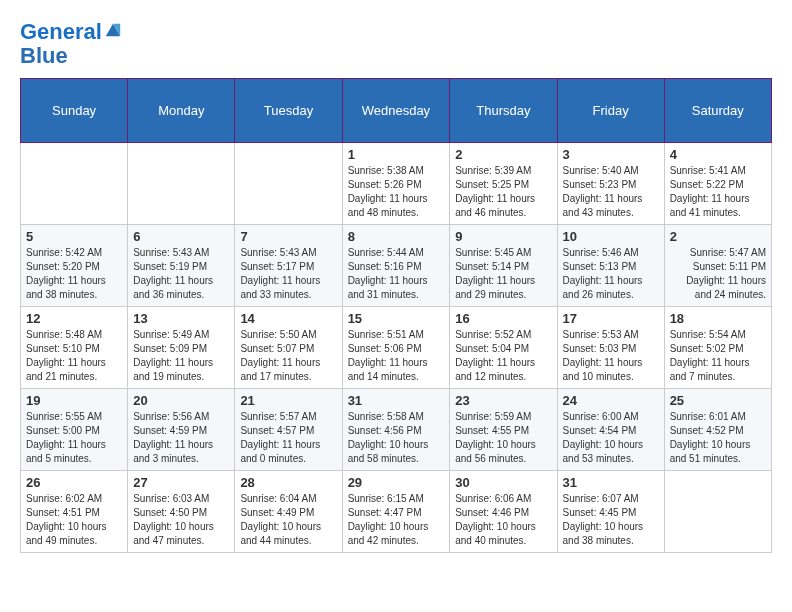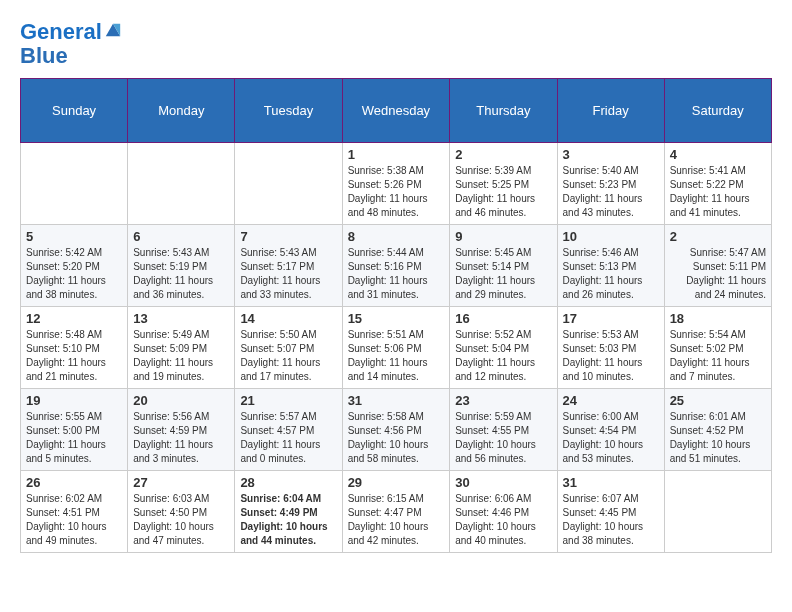--- a/index.html
+++ b/index.html
@@ -321,21 +321,21 @@
         </td>
         <td>
           <span class="day-num">27</span>
           <div class="day-info" style="white-space: pre-line;">Sunrise: 6:03 AM
 Sunset: 4:50 PM
 Daylight: 10 hours
 and 47 minutes.</div>
         </td>
         <td>
           <span class="day-num">28</span>
-          <div class="day-info" style="white-space: pre-line; font-weight: bold;">Sunrise: 6:04 AM
+          <div class="day-info" style="white-space: pre-line;">Sunrise: 6:04 AM
 Sunset: 4:49 PM
 Daylight: 10 hours
 and 44 minutes.</div>
         </td>
         <td>
           <span class="day-num">29</span>
           <div class="day-info" style="white-space: pre-line;">Sunrise: 6:15 AM
 Sunset: 4:47 PM
 Daylight: 10 hours
 and 42 minutes.</div>

